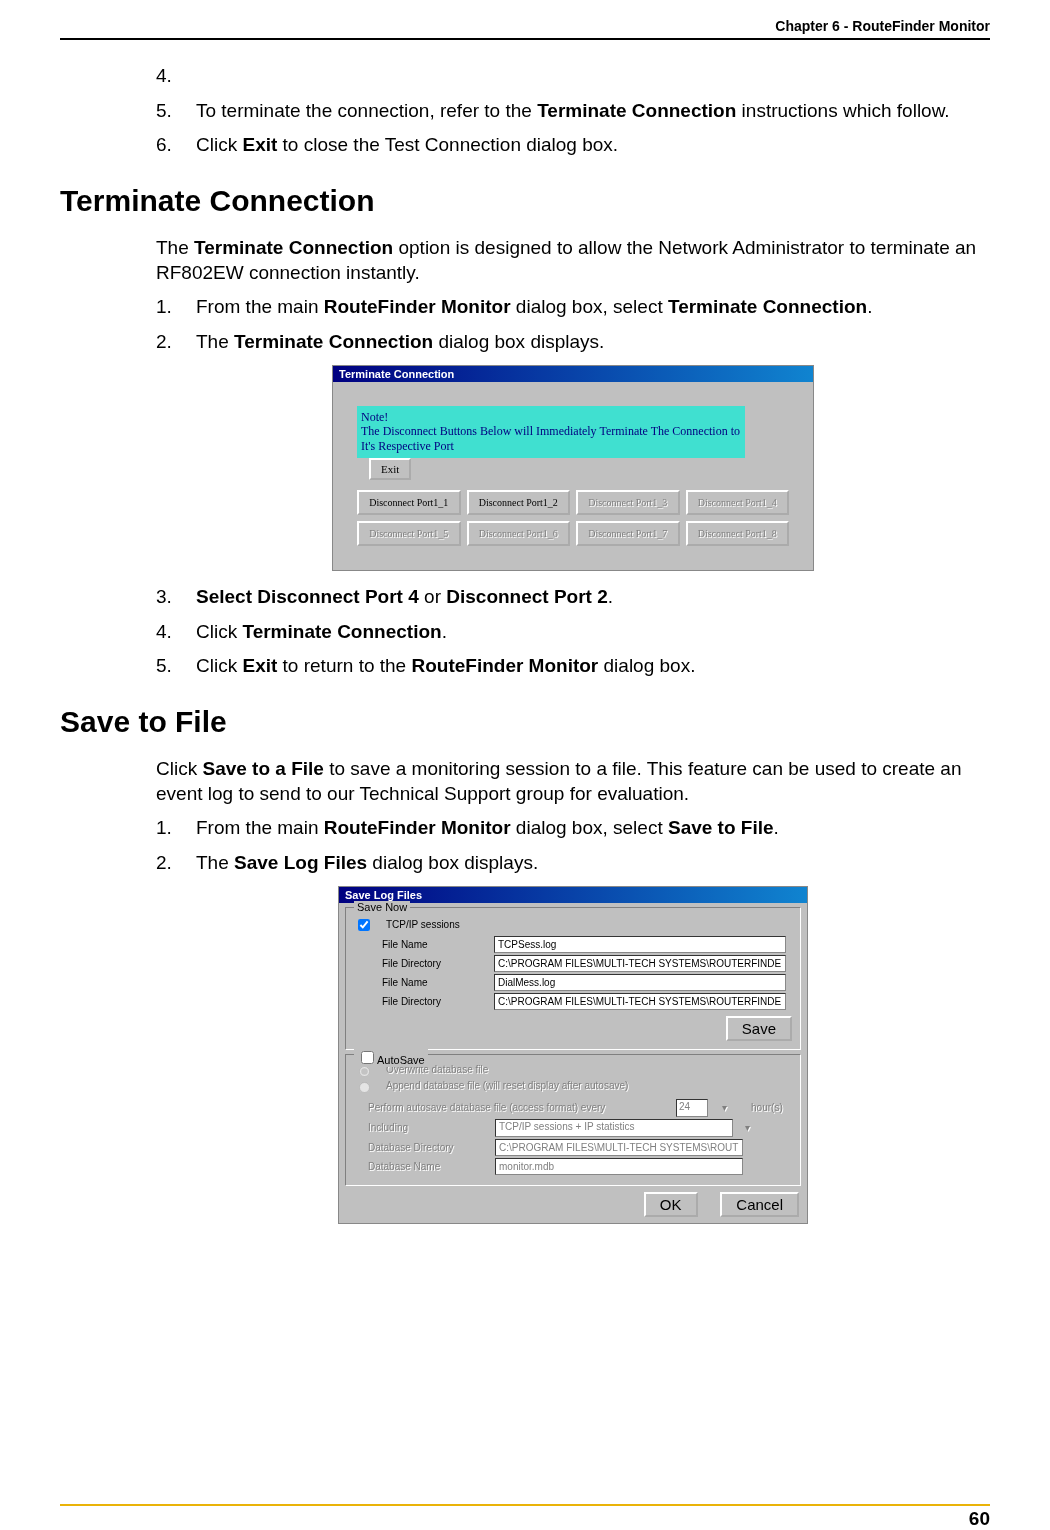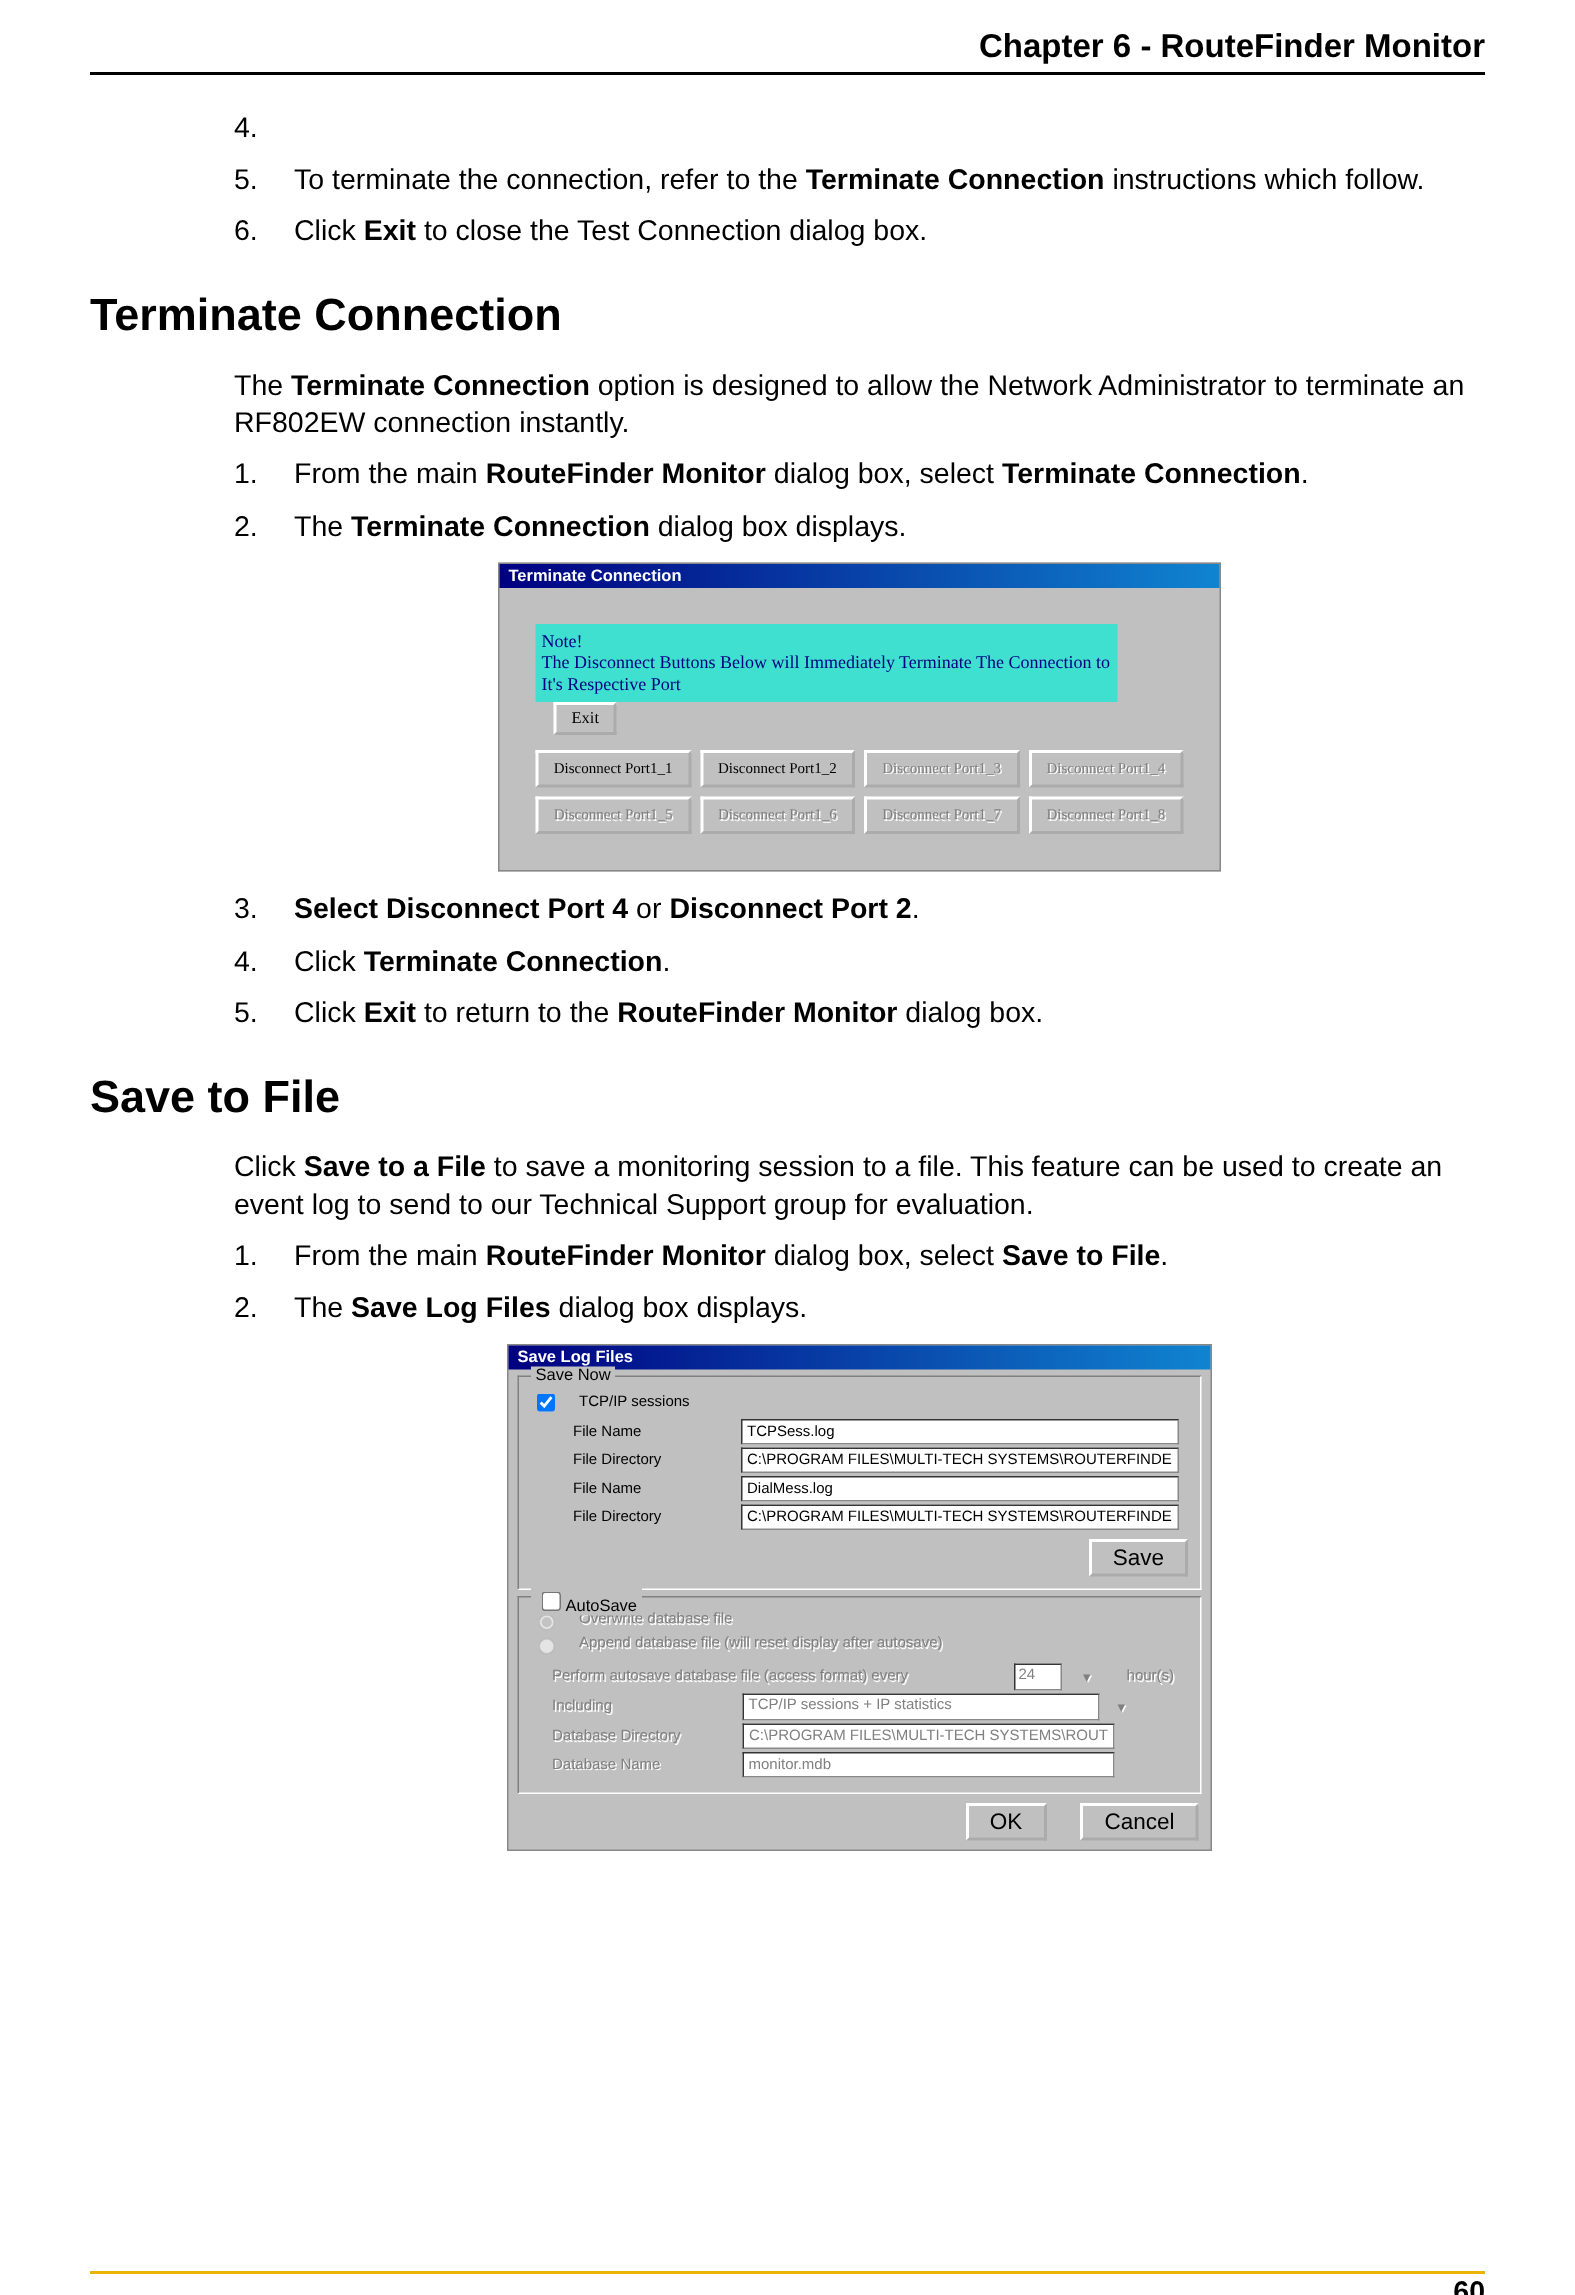--- a/index.html
+++ b/index.html
@@ -14,21 +14,21 @@
     padding: 18px 60px 40px 60px;
   }
   .header-line {
     border-bottom: 2px solid #000;
     margin-bottom: 24px;
     padding-bottom: 4px;
   }
   .chapter-title {
     text-align: right;
     font-weight: bold;
-    font-size: 22px;
+    font-size: 14px;
   }
   .content-block {
     margin-left: 96px;
   }
   ol.steps {
     list-style: none;
     padding: 0;
     margin: 0;
     font-size: 19px;
   }

